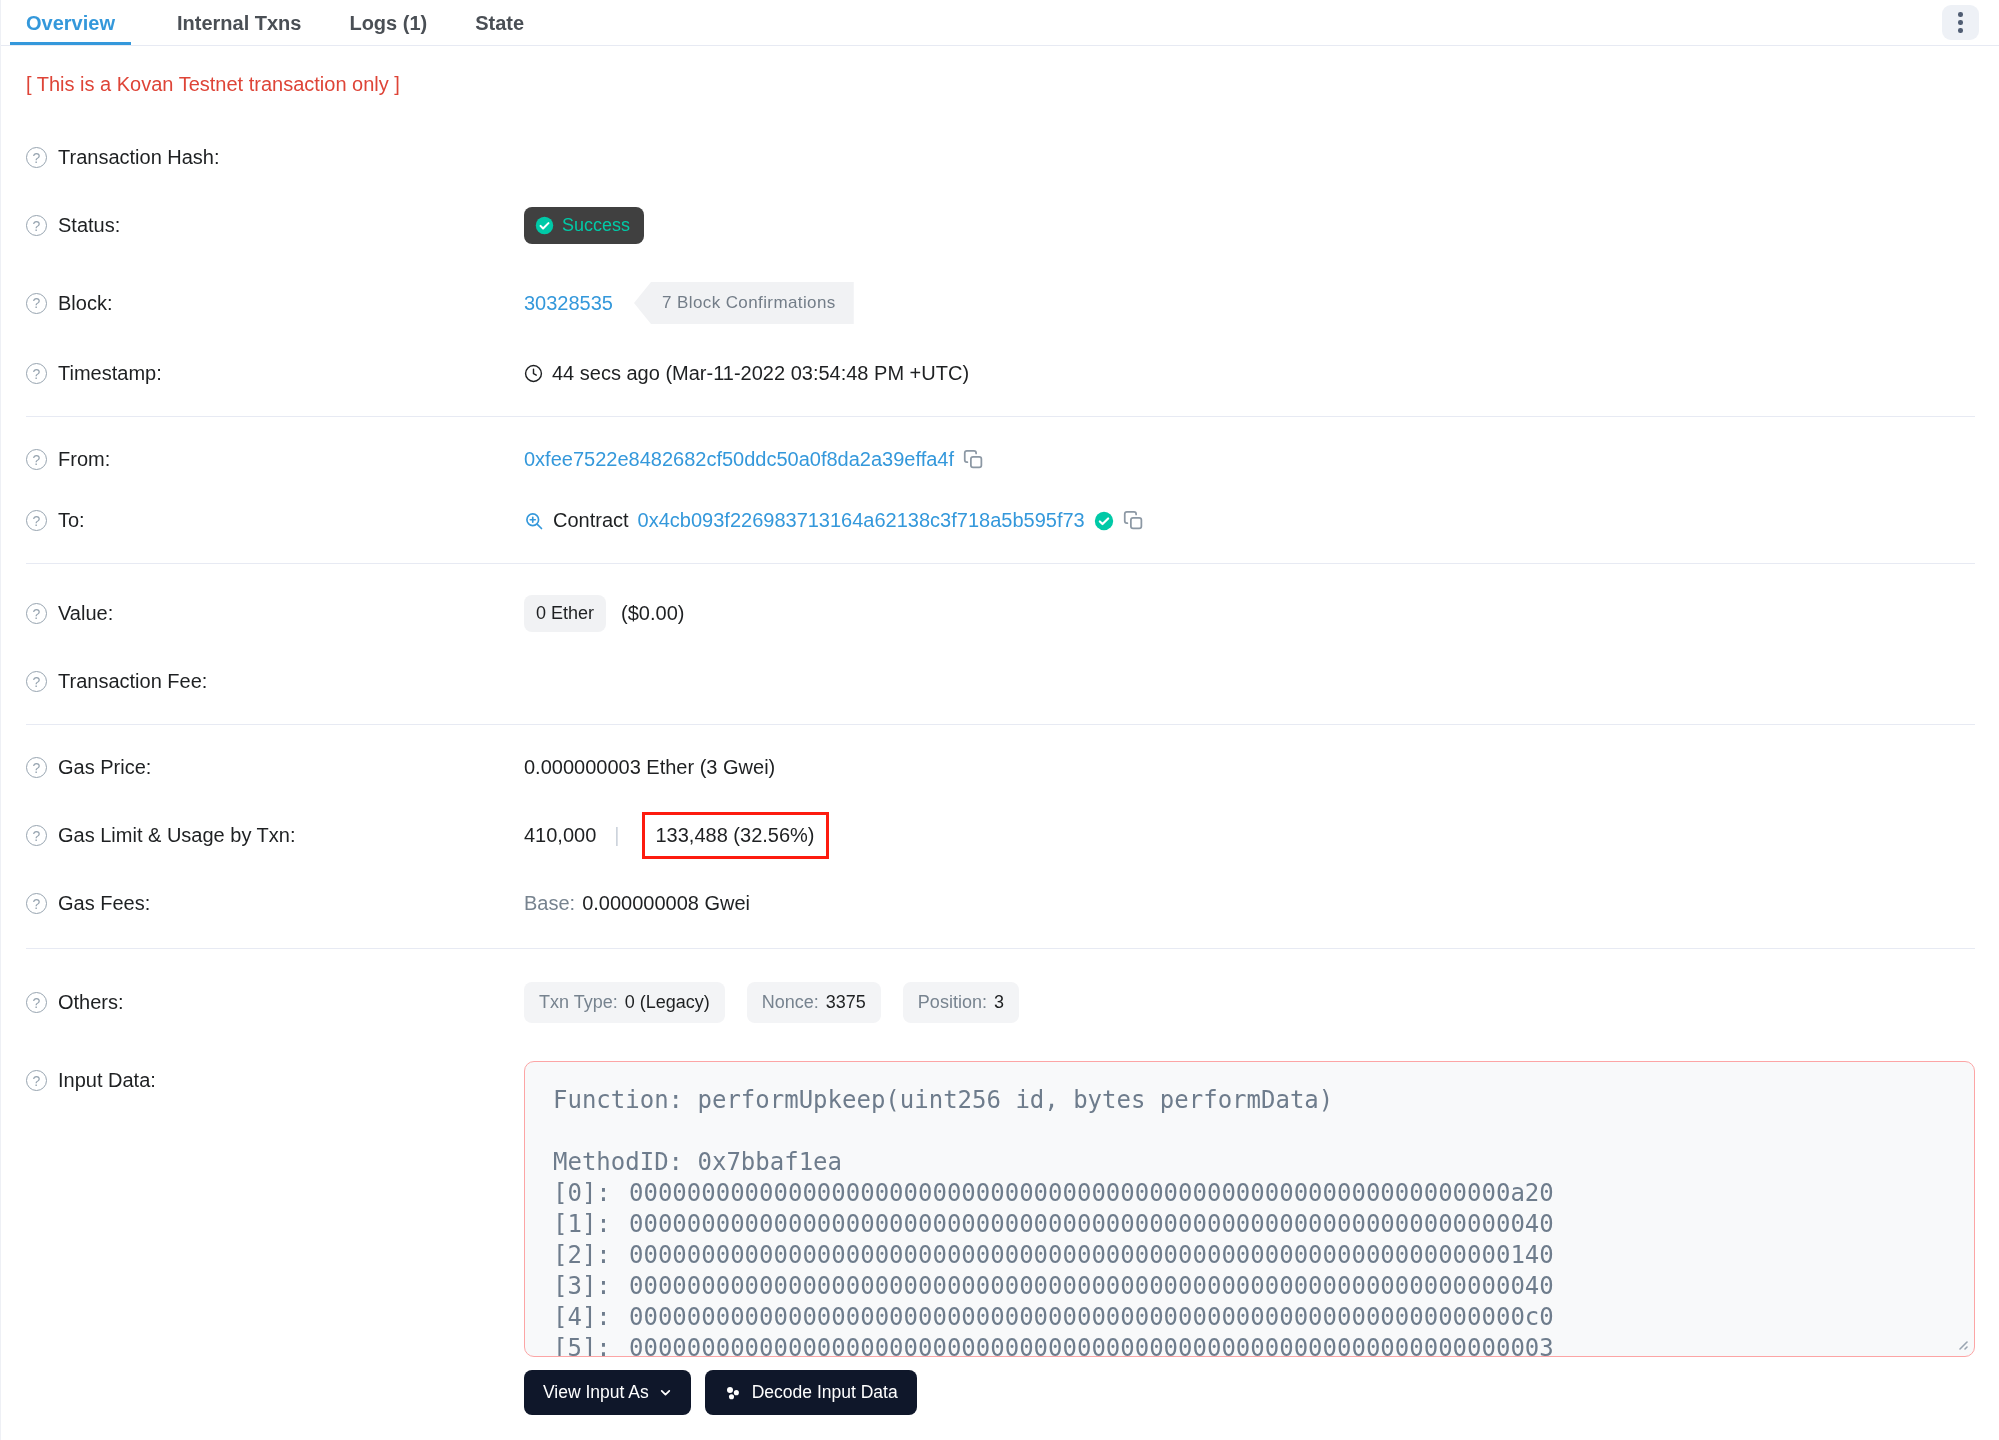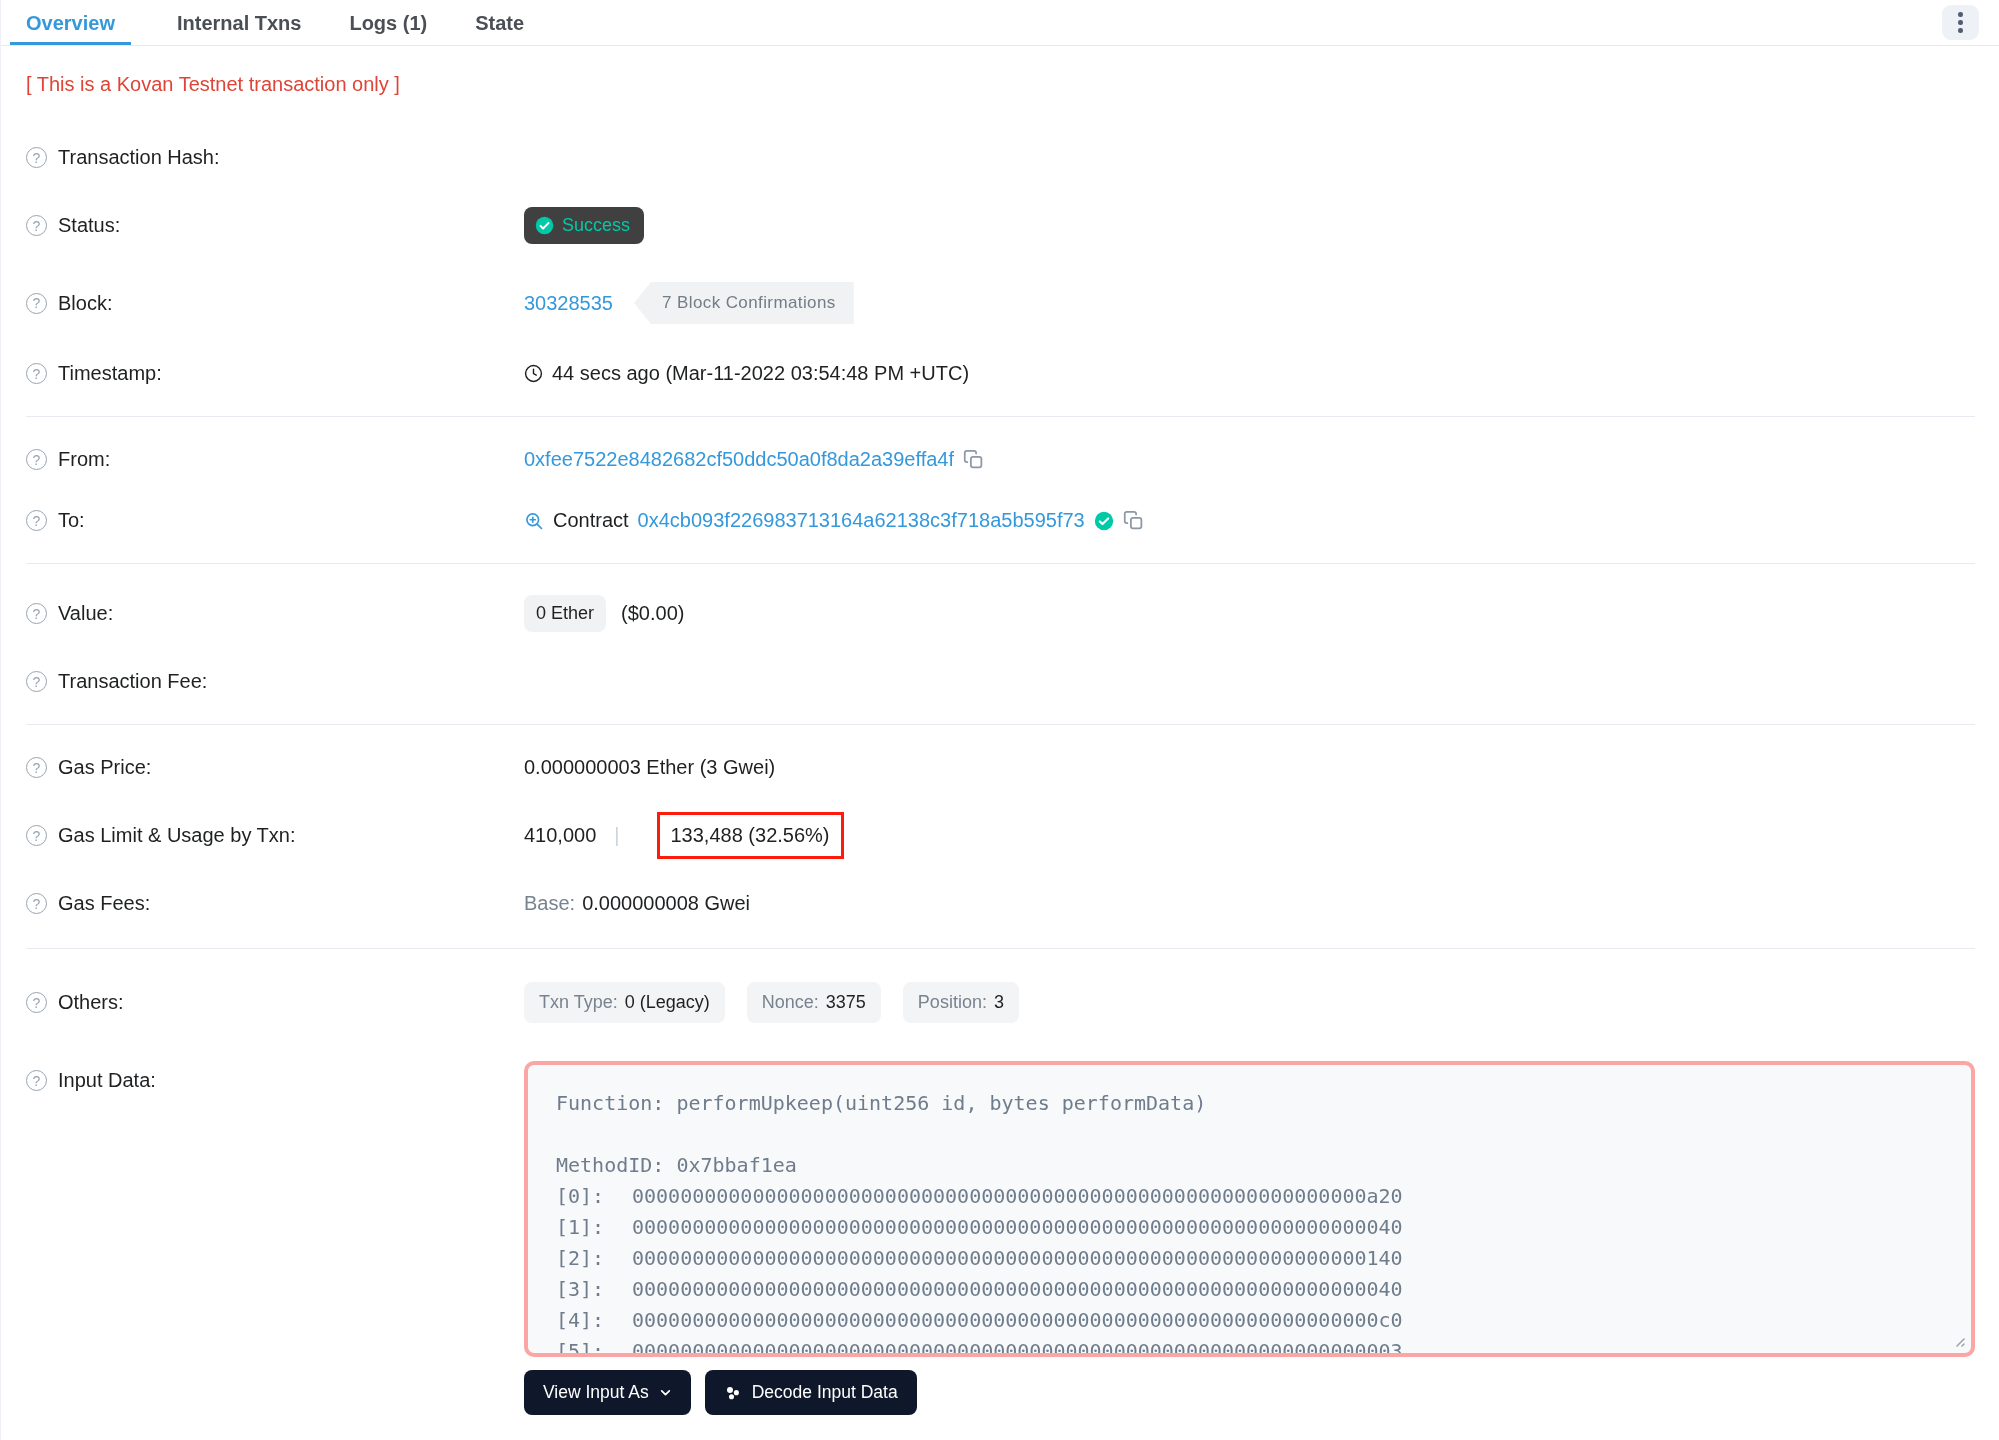--- a/index.html
+++ b/index.html
@@ -56,34 +56,34 @@
     font-size:18px; cursor:default;
   }
   .confirm-badge {
     background:#f1f2f4; color:#737d88; font-size:17px; letter-spacing:.4px;
     padding:11px 18px 11px 28px; margin-left:12px;
     clip-path:polygon(17px 0, 100% 0, 100% 100%, 17px 100%, 0 50%);
   }
   .eth-badge { background:#f1f2f4; border-radius:8px; padding:8px 12px; font-size:18px; color:#1e2022; }
 
   .sep-bar { color:#ccd3dc; padding:0 9px; }
-  .red-box { border:3px solid #fd1b0e; padding:9px 11px; margin-left:19px; white-space:nowrap; }
+  .red-box { border:3px solid #fd1b0e; padding:9px 11px; margin-left:4px; white-space:nowrap; }
 
   .muted { color:#77838f; }
 
   .others-badge {
     background:#f3f4f6; border-radius:8px; padding:10px 15px; font-size:18px;
     display:inline-flex; gap:7px; margin-right:13px; cursor:default;
   }
 
   
   .code-box {
-    background:#f8f9fa; border:4px solid #fca5a5; border-radius:10px;
+    background:#f8f9fa; border:1px solid #fca5a5; border-radius:10px;
     width:100%; height:296px; padding:23px 28px; overflow:hidden; position:relative;
-    font-family:"DejaVu Sans Mono", monospace; font-size:20px; line-height:31px; color:#6e7c8c;
+    font-family:"DejaVu Sans Mono", monospace; font-size:24px; line-height:31px; color:#6e7c8c;
   }
   .code-line { white-space:pre; }
   .blank-line { height:31px; }
   .param-line { display:flex; white-space:pre; }
   .param-index { flex:0 0 76px; }
   .resize-grip { position:absolute; right:5px; bottom:5px; width:15px; height:15px; cursor:nwse-resize; }
 
   .buttons-row { display:flex; gap:14px; padding:13px 0 27px; }
   .btn {
     background:#0f172a; color:#ffffff; border:none; border-radius:8px; height:45px;

